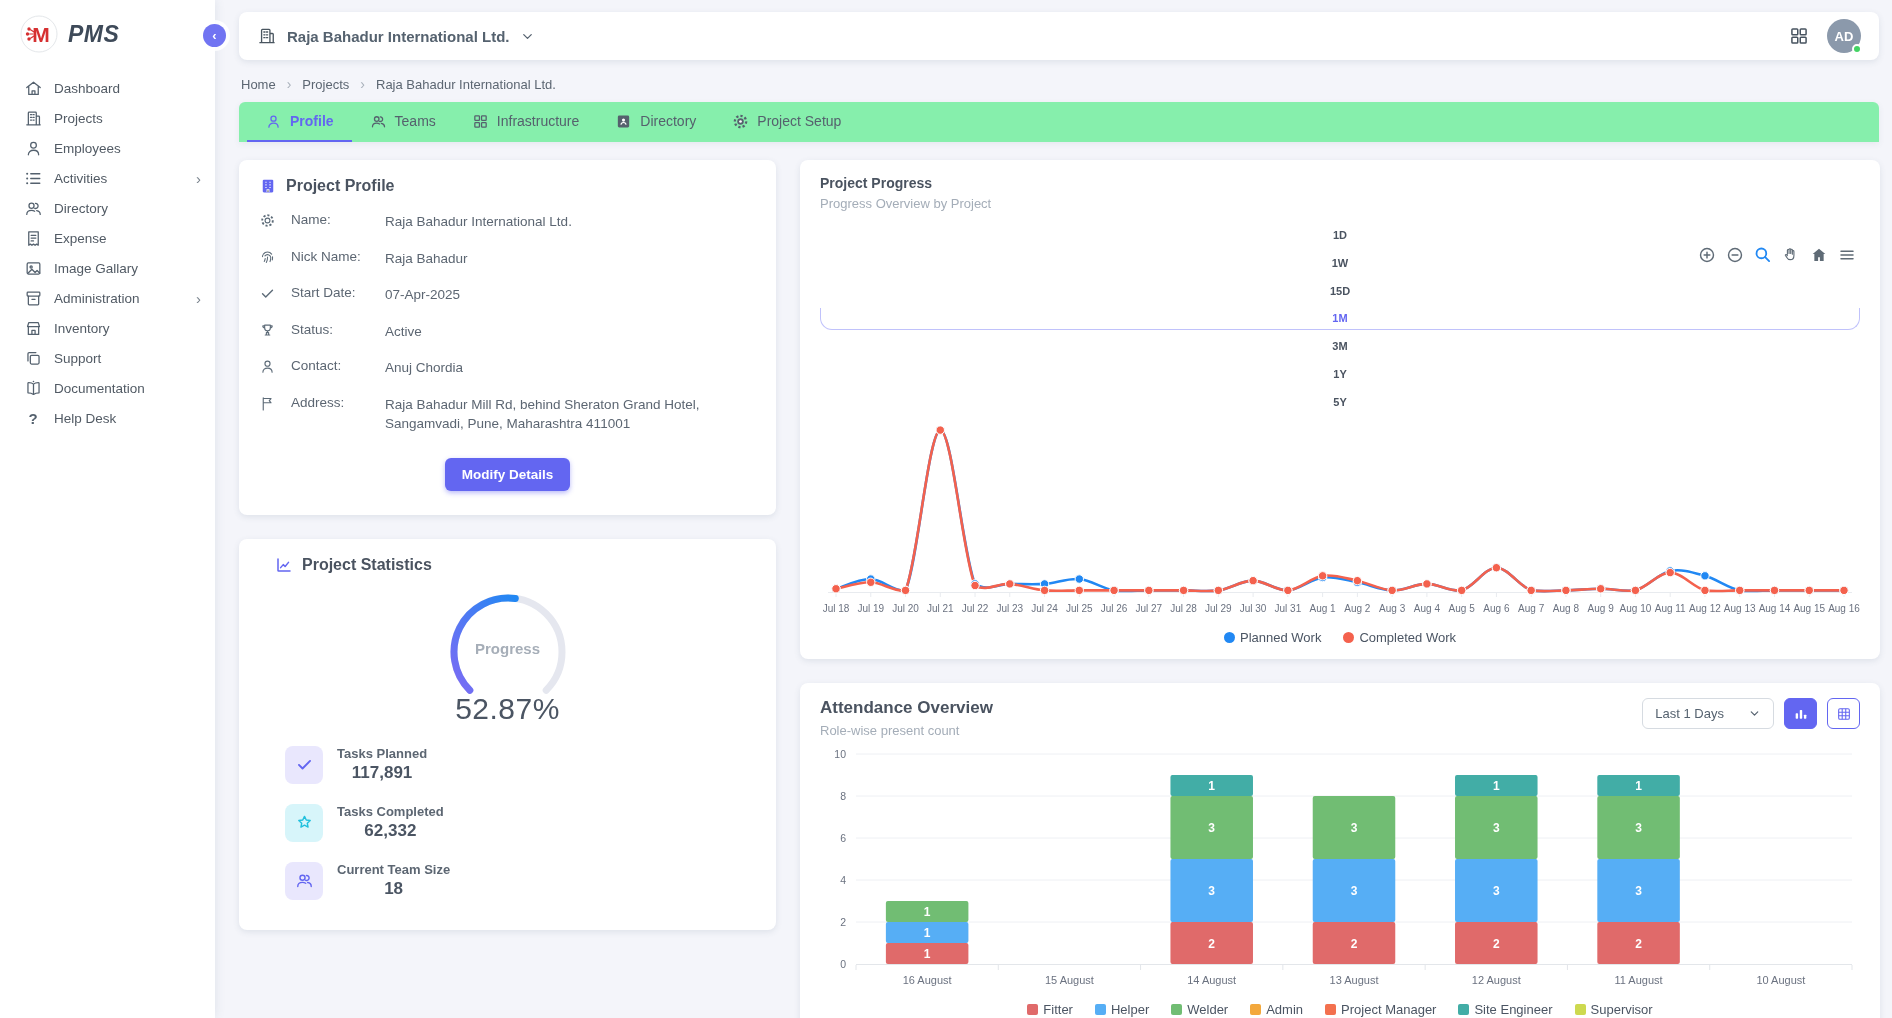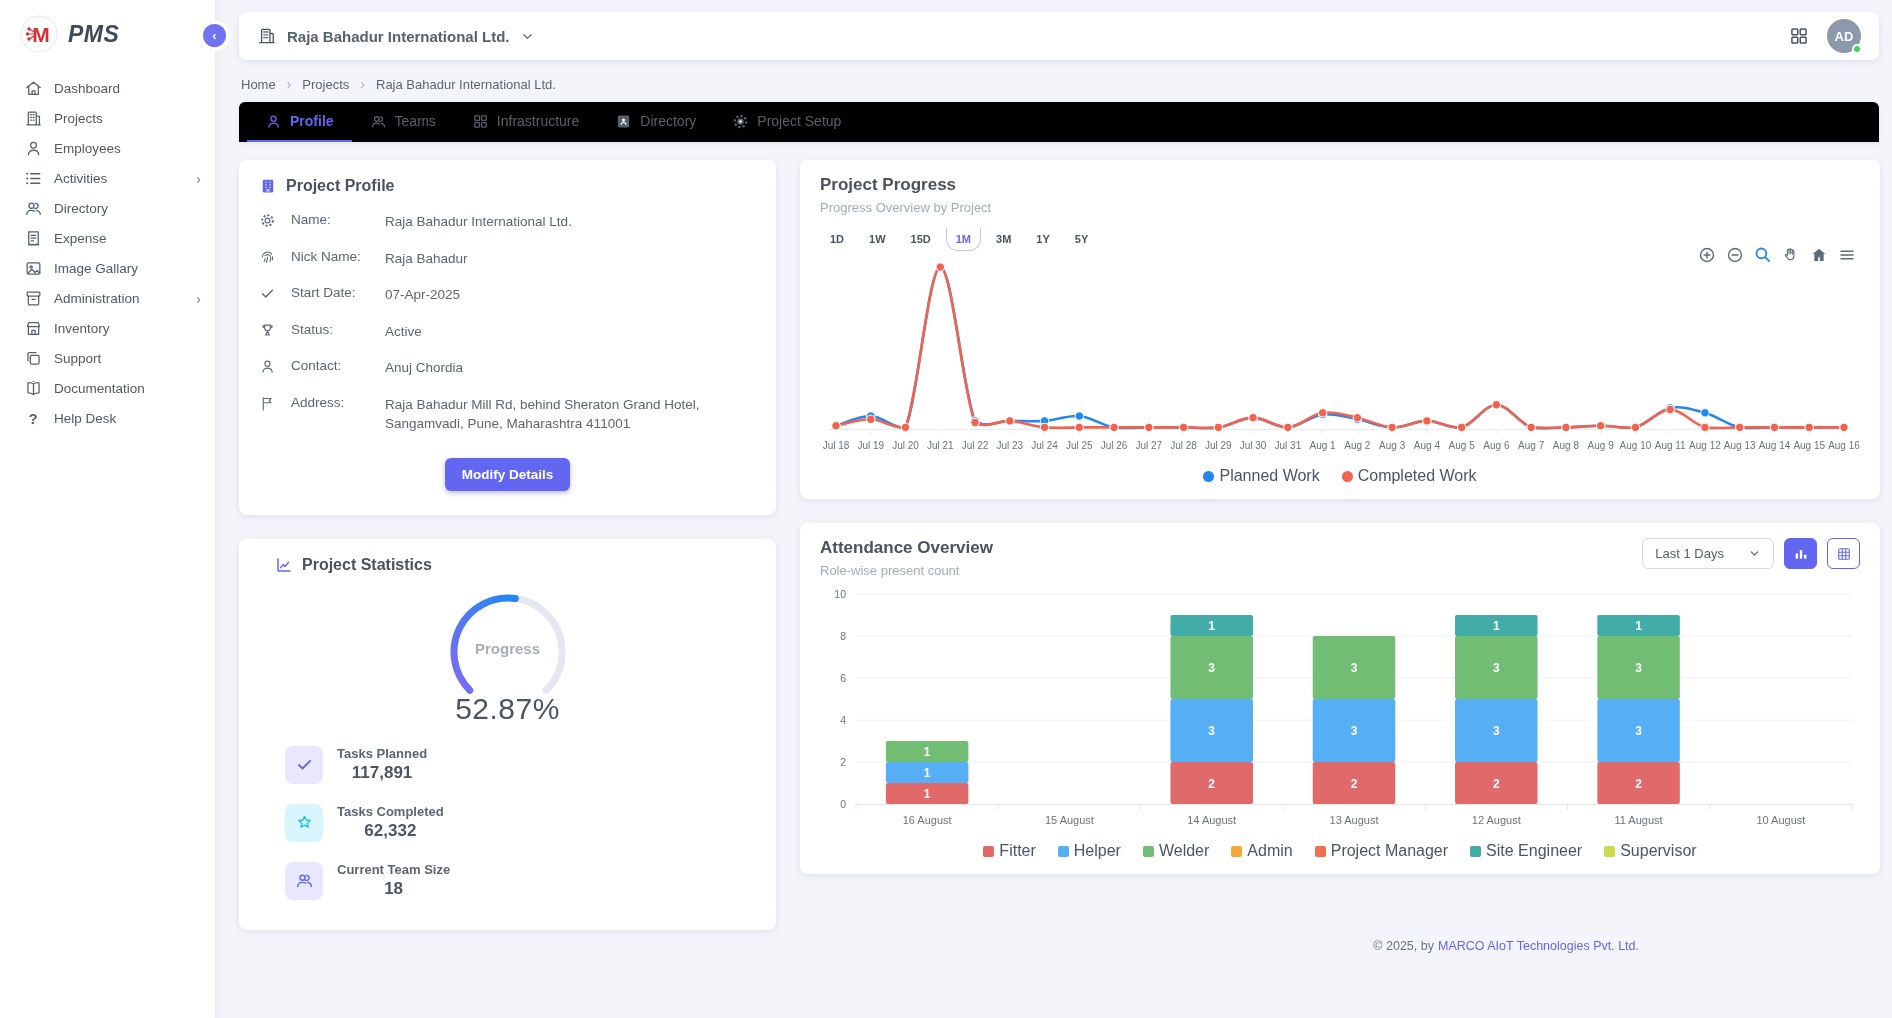--- a/index.html
+++ b/index.html
@@ -29,21 +29,21 @@
   .company-sel { display:flex; align-items:center; gap:10px; font-size:15px; font-weight:600; color:#55626f; cursor:pointer; }
   .top-right { margin-left:auto; display:flex; align-items:center; gap:18px; }
   .icon-btn { cursor:pointer; color:#47535f; display:flex; }
   .avatar { width:34px; height:34px; border-radius:50%; background:#8b99ab; color:#fff; font-size:13px;
     font-weight:bold; display:flex; align-items:center; justify-content:center; position:relative; cursor:pointer; }
   .avatar-dot { position:absolute; right:-1px; bottom:-1px; width:10px; height:10px; border-radius:50%;
     background:#43d364; border:2px solid #fff; }
   .breadcrumb { display:flex; align-items:center; gap:11px; font-size:13px; color:#5c6672; margin:16px 2px 10px; }
   .bc-sep { color:#a9b1bb; font-size:14px; }
   .bc-item { cursor:pointer; }
-  .tabs { display:flex; background:#000000; border-radius:6px 6px 0 0; padding:0 8px;
+  .tabs { display:flex; background:#86efac; border-radius:6px 6px 0 0; padding:0 8px;
     box-shadow:0 2px 6px rgba(67,89,113,.08); height:40px; }
   .tab { display:flex; align-items:center; gap:8px; padding:0 18px; font-size:14px; color:#55616d;
     border-bottom:2px solid transparent; cursor:pointer; }
   .tab.active { color:#6366f1; border-bottom-color:#6366f1; font-weight:600; }
   .tab-icon { display:flex; }
   
   .content { display:grid; grid-template-columns:537px 1fr; gap:24px; margin-top:18px; align-items:start; }
   .card { background:#fff; border-radius:8px; box-shadow:0 2px 6px rgba(67,89,113,.12); }
   .left-col, .right-col { display:flex; flex-direction:column; gap:24px; }
   .card-title-row { display:flex; align-items:flex-start; gap:9px; font-size:16px; font-weight:600; color:#4a5360; }
@@ -64,27 +64,27 @@
   .gauge-value { font-size:30px; color:#4b5563; margin-top:-6px; letter-spacing:.5px; }
   .stat-row { display:flex; align-items:center; gap:14px; margin:20px 0 0 10px; }
   .stat-ico { width:38px; height:38px; border-radius:8px; display:flex; align-items:center; justify-content:center; }
   .stat-ico.purple { background:#e9e7fd; color:#6366f1; }
   .stat-ico.cyan { background:#d7f5fa; color:#21c0dd; }
   .stat-label { font-size:13px; font-weight:600; color:#5c6672; }
   .stat-value { font-size:17px; font-weight:bold; color:#4b5563; margin-top:2px;text-align:center; }
   
   .progress-card { padding:15px 20px 6px; position:relative; }
   .chart-sub { font-size:13px; color:#a4adb8; margin-top:5px; }
-  .ranges { display:flex; gap:5px; margin-top:13px; }
+  .ranges { display:flex; gap:5px; margin-top:13px;flex-direction:column; }
   .range-btn { font-size:11px; font-weight:600; color:#4a5360; padding:4px 9px 5px; background:transparent;
     border:1px solid transparent; cursor:pointer; font-family:"Liberation Sans", sans-serif; }
   .range-btn.sel { color:#6366f1; border:1px solid #c0c2fb; border-top:none; border-radius:0 0 12px 12px; }
   .chart-toolbar { position:absolute; right:24px; top:86px; display:flex; gap:10px; align-items:center; z-index:2; }
   .tool-ico { cursor:pointer; color:#5f6b76; display:flex; }
-  .chart-legend { display:flex; justify-content:center; gap:22px; padding:4px 0 8px; font-size:16px;
+  .chart-legend { display:flex; justify-content:center; gap:22px; padding:4px 0 8px; font-size:13px;
     color:#4b5563; align-items:center; }
   .lg-item { display:flex; align-items:center; cursor:pointer; }
   .lg-marker { width:11px; height:11px; border-radius:50%; display:inline-block; margin-right:5px; }
   .lg-marker.sq { border-radius:2px; }
   
   .attendance-card { padding:15px 20px 6px; }
   .att-head { display:flex; align-items:flex-start; }
   .att-controls { margin-left:auto; display:flex; gap:10px; align-items:center; }
   .select-box { display:flex; align-items:center; gap:24px; border:1px solid #d6dbe1; border-radius:6px;
     padding:7px 12px; font-size:13px; color:#55626f; cursor:pointer; background:#fff; }
@@ -442,21 +442,21 @@
           <span>
             <div class="stat-label">Current Team Size</div>
             <div class="stat-value">18</div>
           </span>
         </div>
       </div>
     </div>
 
     <div class="right-col">
       <div class="card progress-card">
-        <div class="card-title-row" style="font-size:17px;">
+        <div class="card-title-row" style="font-size:14px;">
           <span>Project Progress</span>
         </div>
         <div class="chart-sub">Progress Overview by Project</div>
         <div class="ranges">
           <button class="range-btn">1D</button>
           <button class="range-btn">1W</button>
           <button class="range-btn">15D</button>
           <button class="range-btn sel">1M</button>
           <button class="range-btn">3M</button>
           <button class="range-btn">1Y</button>

